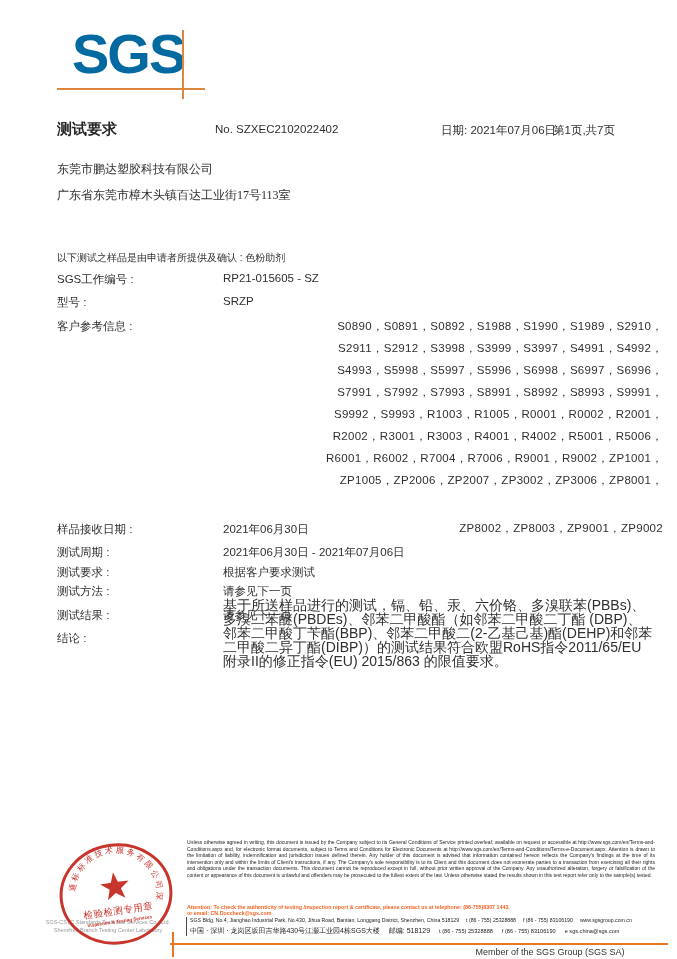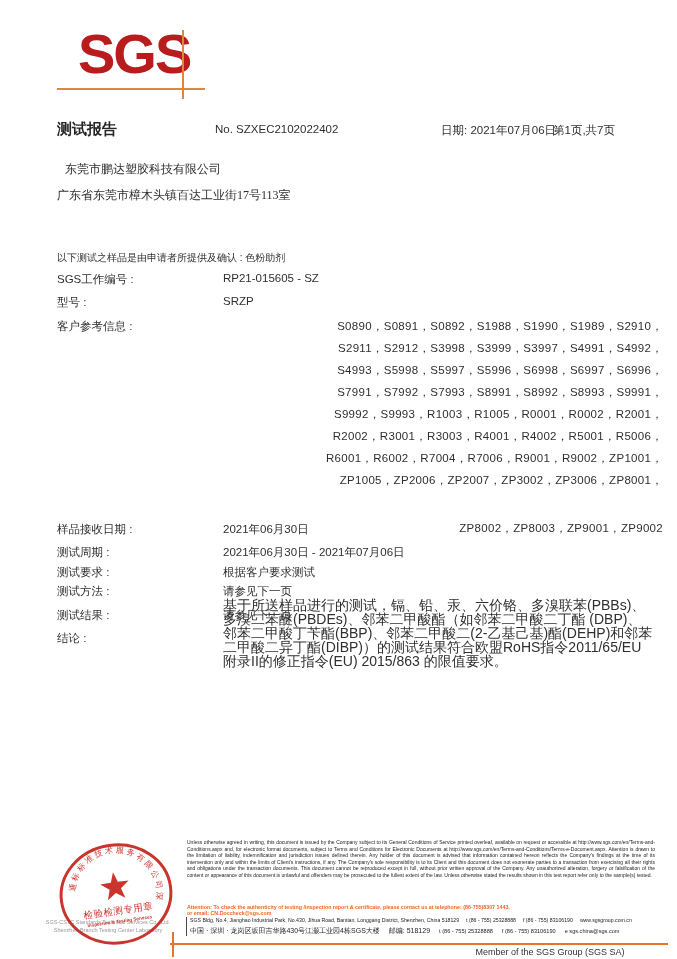--- a/index.html
+++ b/index.html
@@ -1,31 +1,31 @@
 <!DOCTYPE html>
 <html><head>
 <meta charset="utf-8">
 <style>
   html,body{margin:0;padding:0;background:#e8e8e8;}
   .page{
     position:relative;width:677px;height:959px;background:#ffffff;margin:0 auto;
     font-family:"Liberation Sans","DejaVu Sans",sans-serif;color:#2f2f2f;overflow:hidden;
   }
   
-  .logo-text{position:absolute;left:78px;top:26px;font-size:56px;font-weight:bold;
-    color:#b91c1c;letter-spacing:-2px;line-height:1;}
+  .logo-text{position:absolute;left:72px;top:26px;font-size:56px;font-weight:bold;
+    color:#0369a1;letter-spacing:-2px;line-height:1;}
   .logo-hline{position:absolute;left:57px;top:88px;width:148px;height:2px;background:#dd873c;}
   .logo-vline{position:absolute;left:182px;top:30px;width:2px;height:69px;background:#dd873c;}
   
   .doc-title{position:absolute;left:57px;top:120px;font-size:15px;font-weight:bold;color:#262626;}
   .report-no{position:absolute;left:215px;top:123px;font-size:11.5px;text-align:right;}
   .report-date{position:absolute;left:424px;top:123px;font-size:11.5px;margin-left:17px;}
   .report-page{position:absolute;left:553px;top:123px;font-size:11.5px;text-align:right;}
   
-  .applicant-name{position:absolute;left:57px;top:161px;font-size:12px;margin-left:8px;}
+  .applicant-name{position:absolute;left:57px;top:161px;font-size:12px;}
   .applicant-addr{position:absolute;left:57px;top:187px;font-size:12px;font-family:Liberation Serif, serif;}
   
   .intro{position:absolute;left:57px;top:251px;font-size:10px;text-align:right;}
   .row{position:absolute;left:0;width:543px;height:15px;}
   .lbl{position:absolute;left:57px;top:0;font-size:11.5px;}
   .val{position:absolute;left:223px;top:0;font-size:11.5px;}
   .ref-line{position:absolute;left:223px;width:440px;font-size:11.5px;letter-spacing:0.3px;text-align:right;}
   .conclusion-text{position:absolute;left:223px;top:598px;width:430px;
     font-size:14px;line-height:14px;}
   
@@ -48,21 +48,21 @@
 </style>
 </head>
 <body>
 
 <div class="page">
 
   <div class="logo-text">SGS</div>
   <div class="logo-hline"></div>
   <div class="logo-vline"></div>
 
-  <div class="doc-title">测试报告</div>
+  <div class="doc-title">测试要求</div>
   <div class="report-no">No. SZXEC2102022402</div>
   <div class="report-date">日期: 2021年07月06日</div>
   <div class="report-page">第1页,共7页</div>
 
   <div class="applicant-name">东莞市鹏达塑胶科技有限公司</div>
   <div class="applicant-addr">广东省东莞市樟木头镇百达工业街17号113室</div>
 
   <div class="intro">以下测试之样品是由申请者所提供及确认 : 色粉助剂</div>
 
   <div class="row" style="top:272px">

